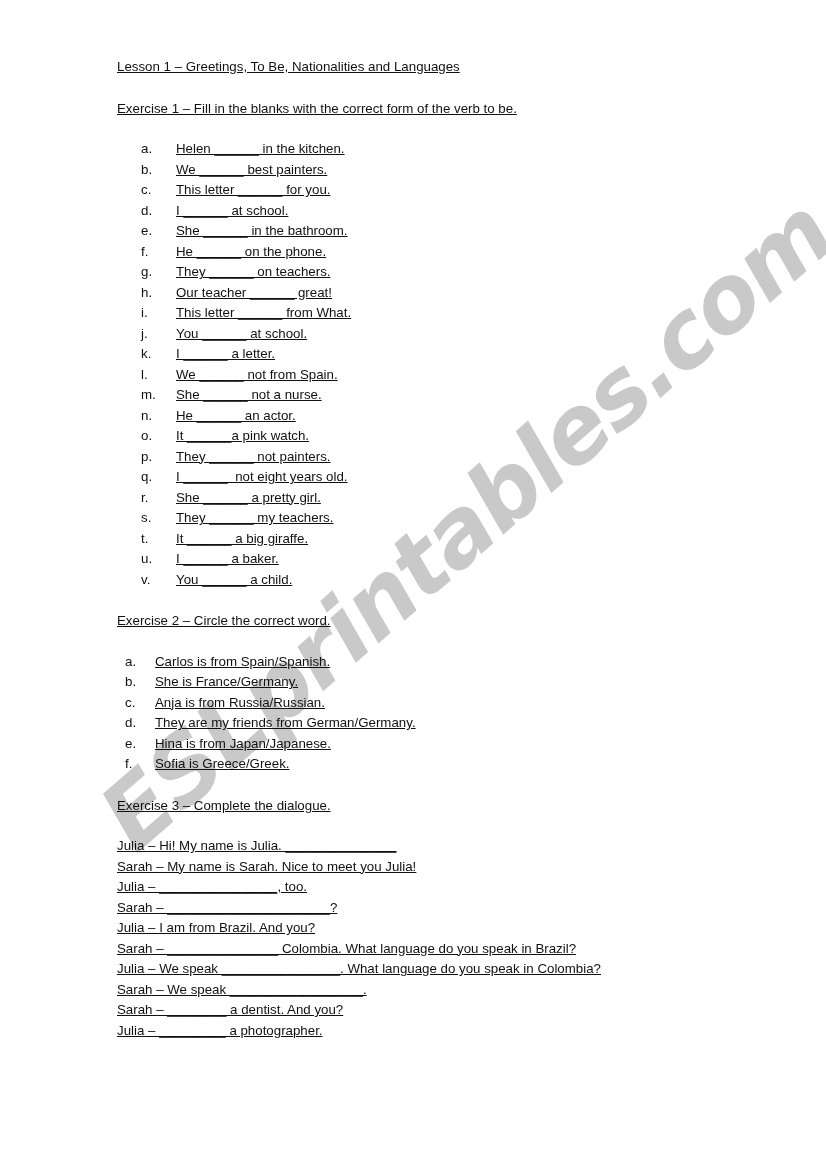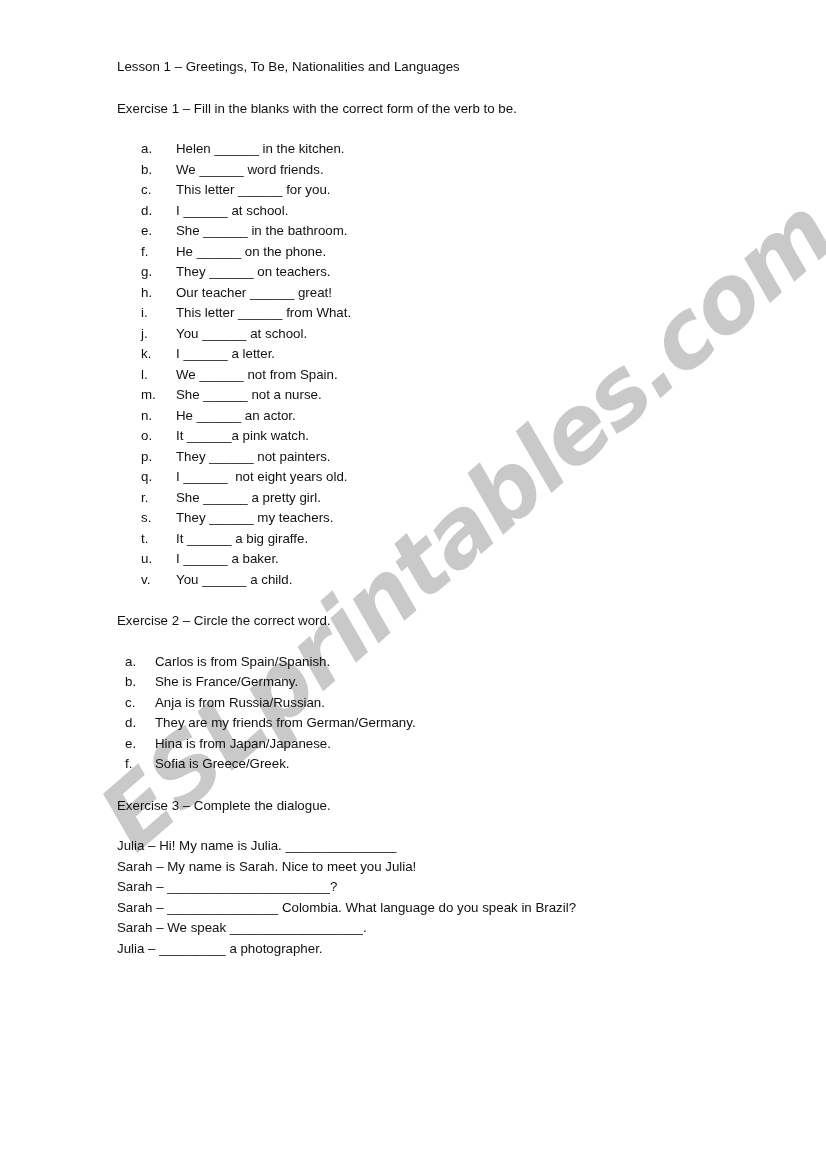--- a/index.html
+++ b/index.html
@@ -52,20 +52,21 @@
   }
 
   .doc {
     position: absolute;
     left: 117px;
     top: 57px;
     width: 640px;
     font-size: 13.3px;
     line-height: 20.5px;
     color: #111111;
+    text-decoration: underline;
   }
 
   .para {
     margin: 0;
     white-space: pre-wrap;
   }
 
   .spacer-sm { height: 20px; }
   .spacer-md { height: 21px; }
 
@@ -111,21 +112,21 @@
     <p class="para">Lesson 1 – Greetings, To Be, Nationalities and Languages</p>
 
     <div class="spacer-md"></div>
 
     <p class="para">Exercise 1 – Fill in the blanks with the correct form of the verb to be.</p>
 
     <div class="spacer-sm"></div>
 
     <ol class="alpha ex1">
       <li><span class="marker">a.</span><span>Helen ______ in the kitchen.</span></li>
-      <li><span class="marker">b.</span><span>We ______ word friends.</span></li>
+      <li><span class="marker">b.</span><span>We ______ best painters.</span></li>
       <li><span class="marker">c.</span><span>This letter ______ for you.</span></li>
       <li><span class="marker">d.</span><span>I ______ at school.</span></li>
       <li><span class="marker">e.</span><span>She ______ in the bathroom.</span></li>
       <li><span class="marker">f.</span><span>He ______ on the phone.</span></li>
       <li><span class="marker">g.</span><span>They ______ on teachers.</span></li>
       <li><span class="marker">h.</span><span>Our teacher ______ great!</span></li>
       <li><span class="marker">i.</span><span>This letter ______ from What.</span></li>
       <li><span class="marker">j.</span><span>You ______ at school.</span></li>
       <li><span class="marker">k.</span><span>I ______ a letter.</span></li>
       <li><span class="marker">l.</span><span>We ______ not from Spain.</span></li>
@@ -158,20 +159,24 @@
 
     <div class="spacer-md"></div>
 
     <p class="para">Exercise 3 – Complete the dialogue.</p>
 
     <div class="spacer-sm"></div>
 
     <div class="dialogue">
       <div class="line">Julia – Hi! My name is Julia. _______________</div>
       <div class="line">Sarah – My name is Sarah. Nice to meet you Julia!</div>
+      <div class="line">Julia – ________________, too.</div>
       <div class="line">Sarah – ______________________?</div>
+      <div class="line">Julia – I am from Brazil. And you?</div>
       <div class="line">Sarah – _______________ Colombia. What language do you speak in Brazil?</div>
+      <div class="line">Julia – We speak ________________. What language do you speak in Colombia?</div>
       <div class="line">Sarah – We speak __________________.</div>
+      <div class="line">Sarah – ________ a dentist. And you?</div>
       <div class="line">Julia – _________ a photographer.</div>
     </div>
 
   </div>
 </div>
 
 </body></html>

